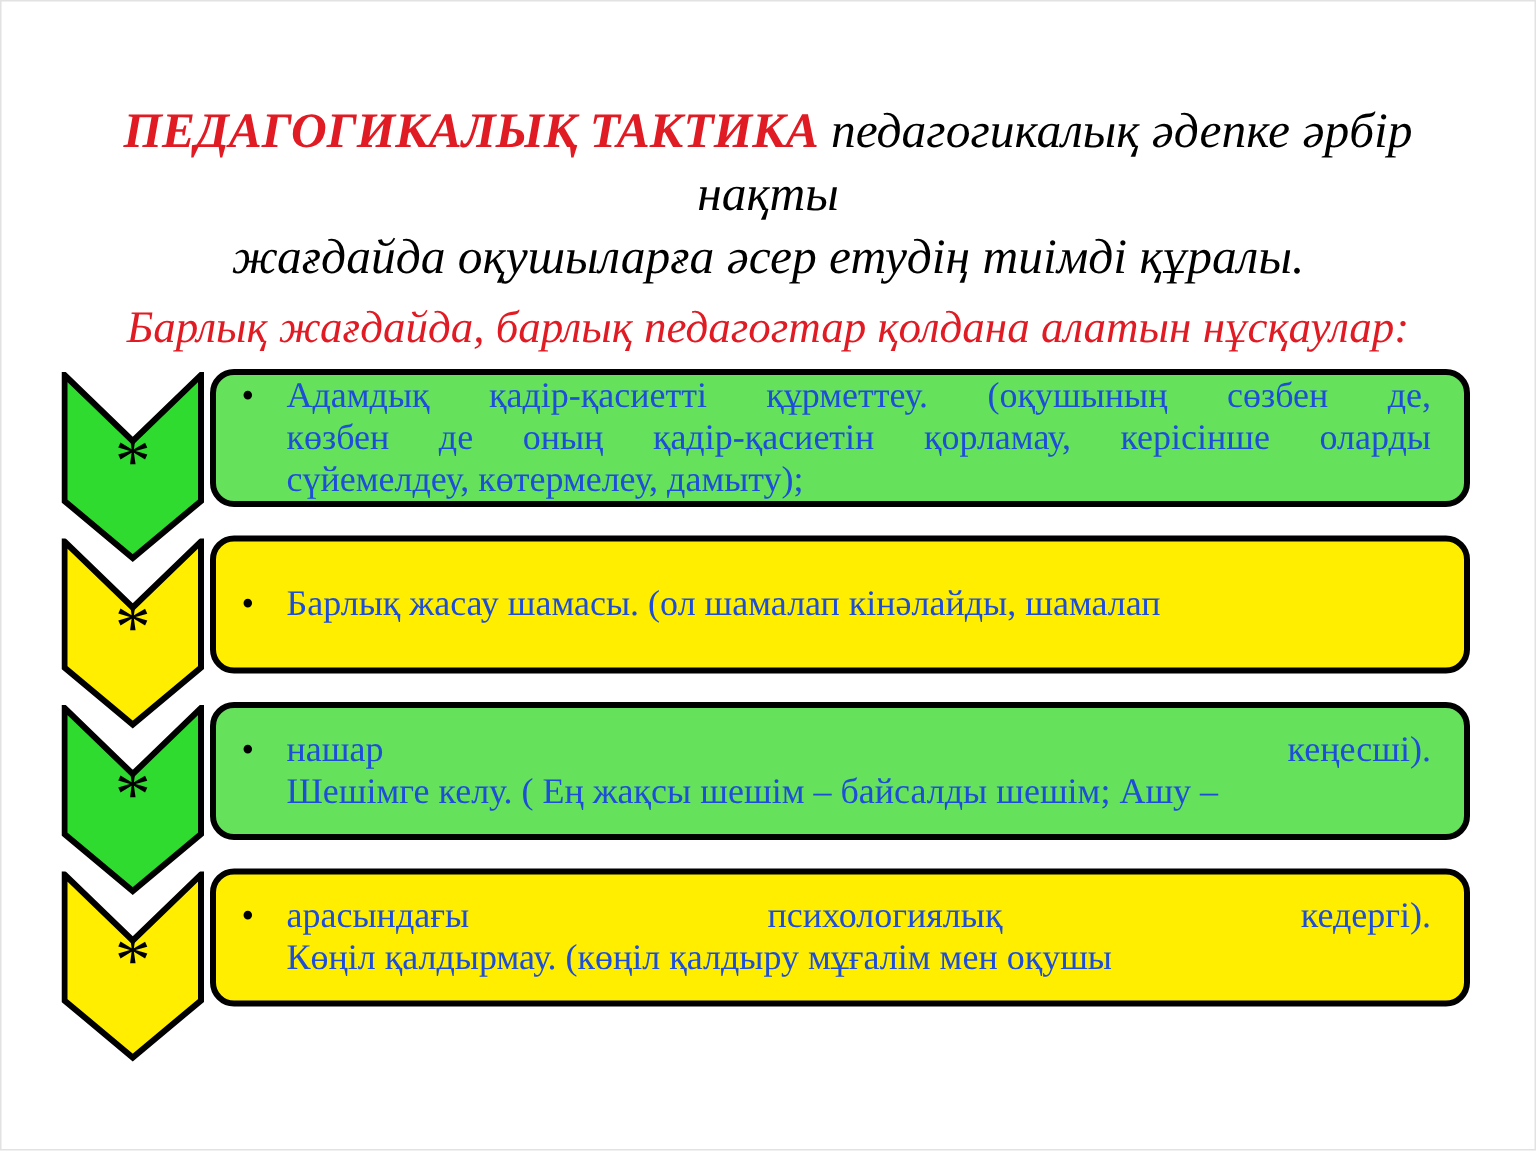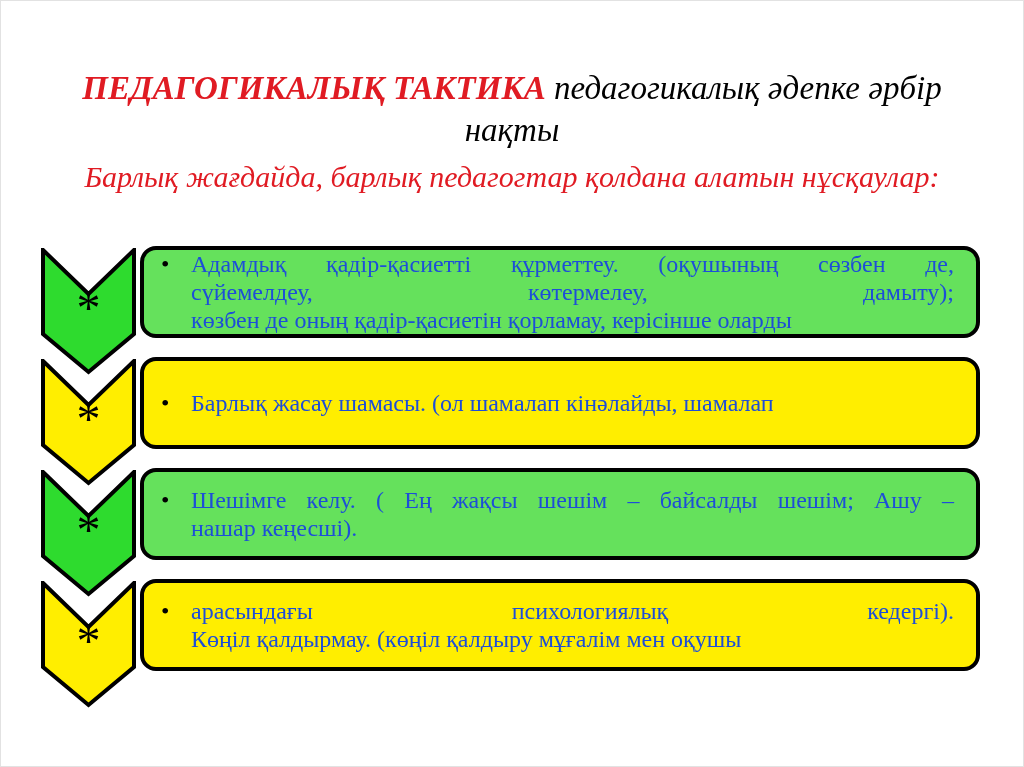--- a/index.html
+++ b/index.html
@@ -113,38 +113,38 @@
   .box-text .jline:last-child {
     text-align-last: left;
   }
 </style>
 </head>
 <body>
 
 <div class="slide">
 
   <div class="title-block">
-    <div class="title-main"><span class="red">ПЕДАГОГИКАЛЫҚ ТАКТИКА</span><span> педагогикалық әдепке әрбір нақты</span><br></div>
+    <div class="title-main"><span class="red">ПЕДАГОГИКАЛЫҚ ТАКТИКА</span><span> педагогикалық әдепке әрбір нақты</span><br><span>жағдайда оқушыларға әсер етудің тиімді құралы.</span></div>
     <div class="title-sub">Барлық жағдайда, барлық педагогтар қолдана алатын нұсқаулар:</div>
   </div>
 
   <div class="rows">
 
     <div class="row">
       <svg class="chevron" viewBox="0 0 95 128" preserveAspectRatio="none">
         <polygon points="2,2 47.5,46 93,2 93,86 47.5,124 2,86" fill="#2edb2e" stroke="#000000" stroke-width="4" stroke-linejoin="miter"></polygon>
       </svg>
       <div class="star">*</div>
       <div class="box" style="background: rgb(101, 225, 92);">
         <div class="box-inner">
           <span class="bullet">•</span>
           <div class="box-text">
               <div class="jline">Адамдық қадір-қасиетті құрметтеу. (оқушының сөзбен де,</div>
+              <div class="jline">көзбен де оның қадір-қасиетін қорламау, керісінше оларды</div>
               <div class="jline">сүйемелдеу, көтермелеу, дамыту);</div>
-              <div class="jline">көзбен де оның қадір-қасиетін қорламау, керісінше оларды</div>
             </div>
         </div>
       </div>
     </div>
 
     <div class="row">
       <svg class="chevron" viewBox="0 0 95 128" preserveAspectRatio="none">
         <polygon points="2,2 47.5,46 93,2 93,86 47.5,124 2,86" fill="#ffee00" stroke="#000000" stroke-width="4" stroke-linejoin="miter"></polygon>
       </svg>
       <div class="star">*</div>
@@ -160,22 +160,22 @@
 
     <div class="row">
       <svg class="chevron" viewBox="0 0 95 128" preserveAspectRatio="none">
         <polygon points="2,2 47.5,46 93,2 93,86 47.5,124 2,86" fill="#2edb2e" stroke="#000000" stroke-width="4" stroke-linejoin="miter"></polygon>
       </svg>
       <div class="star">*</div>
       <div class="box" style="background: rgb(101, 225, 92);">
         <div class="box-inner">
           <span class="bullet">•</span>
           <div class="box-text">
+              <div class="jline">нашар кеңесші).</div>
               <div class="jline">Шешімге келу. ( Ең жақсы шешім – байсалды шешім; Ашу –</div>
-              <div class="jline">нашар кеңесші).</div>
             </div>
         </div>
       </div>
     </div>
 
     <div class="row">
       <svg class="chevron" viewBox="0 0 95 128" preserveAspectRatio="none">
         <polygon points="2,2 47.5,46 93,2 93,86 47.5,124 2,86" fill="#ffee00" stroke="#000000" stroke-width="4" stroke-linejoin="miter"></polygon>
       </svg>
       <div class="star">*</div>

